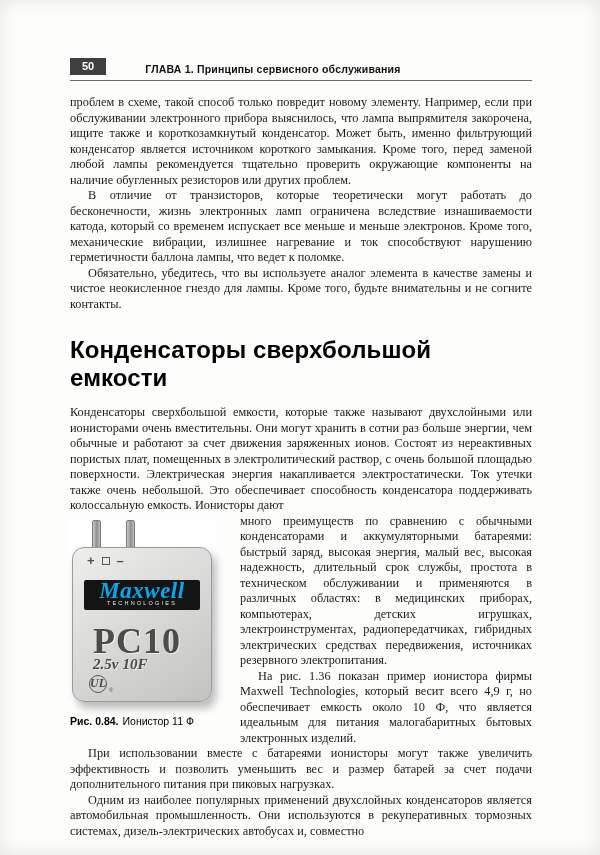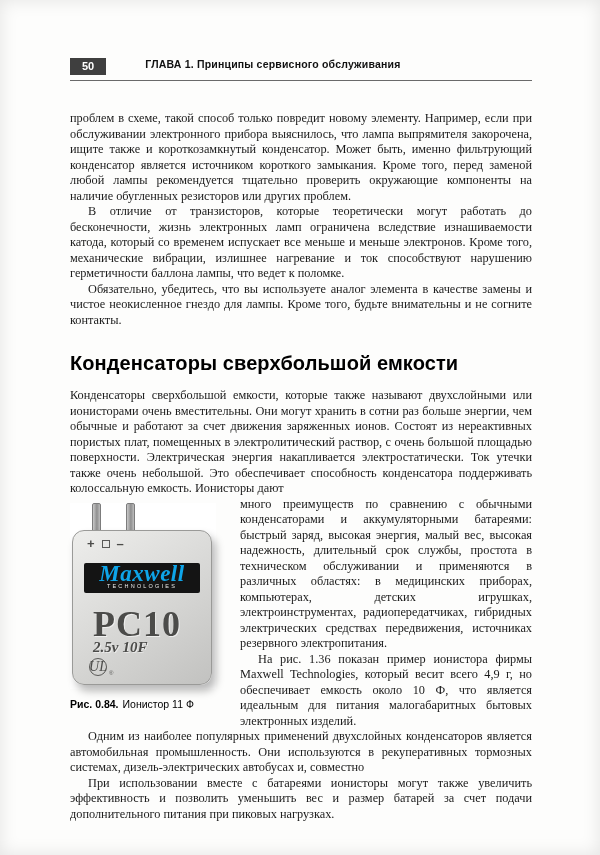--- a/index.html
+++ b/index.html
@@ -13,21 +13,21 @@
     position:absolute; inset:0;
     background:#fdfdfc;
     box-shadow: inset 0 0 18px rgba(0,0,0,0.10);
     overflow:hidden;
   }
   .content {
     position:absolute; left:70px; top:58px; width:462px;
   }
   
   .runhead {
-    display:flex; align-items:flex-start; gap:10px;
+    display:flex; align-items:flex-end; gap:10px;
     border-bottom:1px solid #6a6a6a;
     padding-bottom:5px;
   }
   .pagenum {
     background:var(--header_bar, #3f3f3f);
     color:#fff;
     font-family:"Liberation Sans", sans-serif;
     font-weight:bold; font-size:11px;
     padding:2px 12px 3px 12px;
     line-height:12px;
@@ -37,24 +37,24 @@
     font-weight:bold; font-size:10.5px; color:#111;
     letter-spacing:0.2px;
     margin-left:29px;
   }
   
   .body-text {
     font-size:12.3px; line-height:15.5px;
     text-align:justify;
   }
   .indent { text-indent:18px; }
-  .mt { margin-top:30px; }
+  .mt { margin-top:14px; }
   h1.section {
     font-family:"Liberation Sans", sans-serif;
-    font-weight:bold; font-size:20px; color:#000;
+    font-weight:bold; font-size:24px; color:#000;
     margin:24px 0 13px 0;
     letter-spacing:0.1px;
   }
   .clear { clear:left; }
   
   .figure {
     float:left;
     width:158px;
     margin:6px 12px 16px 0;
   }
@@ -122,22 +122,22 @@
     font-style:italic; font-weight:bold;
     font-size:15px; color:#4b4b49;
     text-shadow:1px 1px 0 rgba(255,255,255,0.5);
   }
   .rating .rf { margin-left:4px; }
   .ul-mark {
     position:absolute; left:16px; bottom:8px;
     width:18px; height:18px;
     border:1.6px solid #5a5a58; border-radius:50%;
     font-family:"Liberation Serif", serif;
-    font-style:italic; font-weight:normal;
-    font-size:14px; color:#4b4b49;
+    font-style:italic; font-weight:bold;
+    font-size:12px; color:#4b4b49;
     display:flex; align-items:center; justify-content:center;
   }
   .ul-reg {
     position:absolute; left:36px; bottom:8px;
     font-size:6px; color:#5a5a58;
     font-family:"Liberation Sans", sans-serif;
   }
   figcaption {
     margin-top:9px;
     font-family:"Liberation Sans", sans-serif;
@@ -191,17 +191,17 @@
         </div>
         <figcaption>
           <span class="cap-label">Рис. 0.84.</span><span class="cap-text">Ионистор 11 Ф</span>
         </figcaption>
       </figure>
 
       <p class="body-text">много преимуществ по сравнению с обычными конденсаторами и аккумуляторными батареями: быстрый заряд, высокая энергия, малый вес, высокая надежность, длительный срок службы, простота в техническом обслуживании и применяются в различных областях: в медицинских приборах, компьютерах, детских игрушках, электроинструментах, радиопередатчиках, гибридных электрических средствах передвижения, источниках резервного электропитания.</p>
       <p class="body-text indent">На рис. 1.36 показан пример ионистора фирмы Maxwell Technologies, который весит всего 4,9 г, но обеспечивает емкость около 10 Ф, что является идеальным для питания малогабаритных бытовых электронных изделий.</p>
     </div>
 
+    <p class="body-text indent clear">При использовании вместе с батареями ионисторы могут также увеличить эффективность и позволить уменьшить вес и размер батарей за счет подачи дополнительного питания при пиковых нагрузках.</p>
     <p class="body-text indent">Одним из наиболее популярных применений двухслойных конденсаторов является автомобильная промышленность. Они используются в рекуперативных тормозных системах, дизель-электрических автобусах и, совместно</p>
-    <p class="body-text indent clear">При использовании вместе с батареями ионисторы могут также увеличить эффективность и позволить уменьшить вес и размер батарей за счет подачи дополнительного питания при пиковых нагрузках.</p>
 
   </div>
 </div>
 
 </body></html>

